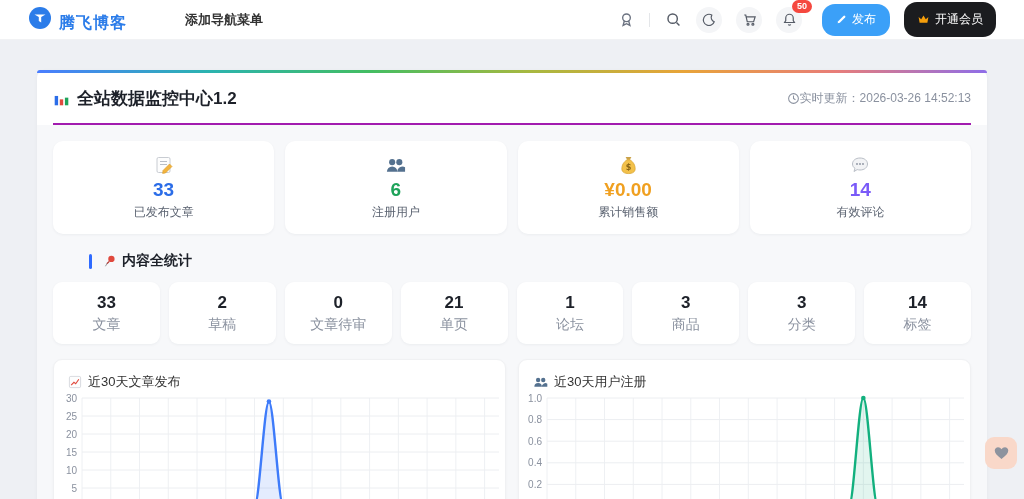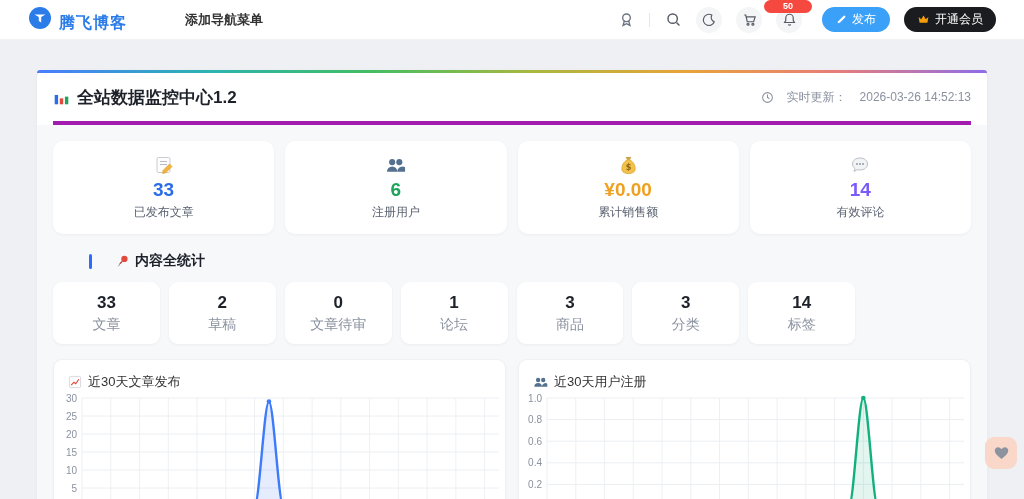--- a/index.html
+++ b/index.html
@@ -8,42 +8,42 @@
 
   
   .nav { height:40px; background:#ffffff; display:flex; align-items:center; padding:0 28px; border-bottom:1px solid #f1f2f4; position:relative; z-index:5;}
   .brand { display:flex; align-items:flex-end; gap:7px; cursor:pointer;}
   .brand-name { font-size:16px; font-weight:bold; color:#2b7ce9; letter-spacing:1px;}
   .nav-menu { margin-left:58px; font-size:13px; color:#333; cursor:pointer;font-weight:bold;}
   .nav-right { margin-left:auto; display:flex; align-items:center; gap:14px;}
   .nav-ic { width:18px; height:18px; display:flex; align-items:center; justify-content:center; cursor:pointer;}
   .nav-divider { width:1px; height:14px; background:#e4e6e9;}
   .circle-btn { width:26px; height:26px; border-radius:50%; background:#f4f5f7; display:flex; align-items:center; justify-content:center; cursor:pointer; position:relative;}
-  .badge { position:absolute; top:-7px; right:-10px; background:#f5483f; color:#fff; font-size:9px; line-height:1; padding:2px 19px; border-radius:8px; font-weight:bold;}
-  .btn-publish { display:flex; align-items:center; gap:5px; background:#3ba0f8; color:#fff; font-size:12px; height:25px; padding:0 14px; border-radius:13px; border:none; cursor:pointer; margin-left:6px;}
-  .btn-vip { display:flex; align-items:center; gap:5px; background:#1b1c1f; color:#fff; font-size:12px; height:25px; padding:0 13px; border-radius:13px; border:none; cursor:pointer;}
+  .badge { position:absolute; top:-7px; right:-10px; background:#f5483f; color:#fff; font-size:9px; line-height:1; padding:2px 5px; border-radius:8px; font-weight:bold;}
+  .btn-publish { display:flex; align-items:center; gap:5px; background:#3ba0f8; color:#fff; font-size:12px; height:32px; padding:0 14px; border-radius:13px; border:none; cursor:pointer; margin-left:6px;}
+  .btn-vip { display:flex; align-items:center; gap:5px; background:#1b1c1f; color:#fff; font-size:12px; height:35px; padding:0 13px; border-radius:13px; border:none; cursor:pointer;}
 
   
   .panel { position:absolute; left:37px; top:70px; width:950px; height:620px; background:#ffffff; border-radius:8px; box-shadow:0 1px 4px rgba(0,0,0,.04);}
   .panel-grad { height:3px; border-radius:8px 8px 0 0;
     background:linear-gradient(90deg,#4a7dff 0%,#2bb3b0 18%,#43bd62 35%,#a8b840 52%,#e8a438 68%,#e87d78 84%,#8e6de8 100%);}
-  .panel-head { height:52px; margin:0 16px; display:flex; align-items:center; justify-content:space-between; border-bottom:4px solid #a21caf; background:#fff;}
+  .panel-head { height:52px; margin:0 16px; display:flex; align-items:center; justify-content:space-between; border-bottom:2px solid #a21caf; background:#fff;}
   .panel-title { display:flex; align-items:center; gap:7px; font-size:17px; font-weight:bold; color:#1d2129;}
-  .panel-update { display:flex; align-items:center; gap:13px; font-size:12px; color:#8a919f;}
+  .panel-update { display:flex; align-items:center; gap:0; font-size:12px; color:#8a919f;}
   .panel-body { padding:16px 16px 0 16px; background:#f7f8fa; border-radius:0 0 8px 8px; height:563px;}
 
   
   .stat-row { display:grid; grid-template-columns:repeat(4,1fr); gap:11px;}
   .stat-card { background:#fff; border-radius:10px; height:93px; display:flex; flex-direction:column; align-items:center; justify-content:center; gap:4px; box-shadow:0 1px 3px rgba(28,35,56,.05);}
   .stat-icon { height:22px; display:flex; align-items:center; justify-content:center;}
   .stat-value { font-size:19px; font-weight:bold; line-height:1.1;}
   .stat-label { font-size:12px; color:#5a6270;text-align:right;}
 
   
-  .section-head { display:flex; align-items:center; gap:24px; margin:18px 0 12px 0;padding-left:36px;}
+  .section-head { display:flex; align-items:center; gap:11px; margin:18px 0 12px 0;padding-left:36px;}
   .section-bar { width:3px; height:15px; background:#2f6bff; border-radius:2px;}
   .section-title { font-size:14px; font-weight:bold; color:#1d2129; display:flex; align-items:center; gap:5px;}
 
   
   .mini-row { display:grid; grid-template-columns:repeat(8,1fr); gap:9px;}
   .mini-card { background:#fff; border-radius:9px; height:62px; display:flex; flex-direction:column; align-items:center; justify-content:center; gap:3px; box-shadow:0 1px 3px rgba(28,35,56,.05);}
   .mini-value { font-size:17px; font-weight:bold; color:#1d2129;}
   .mini-label { font-size:14px; color:#8a919f;}
 
   
@@ -209,20 +209,24 @@
           <span class="mini-value">33</span>
           <span class="mini-label">文章</span>
         </div>
       <div class="mini-card">
           <span class="mini-value">2</span>
           <span class="mini-label">草稿</span>
         </div>
       <div class="mini-card">
           <span class="mini-value">0</span>
           <span class="mini-label">文章待审</span>
+        </div>
+      <div class="mini-card">
+          <span class="mini-value">21</span>
+          <span class="mini-label">单页</span>
         </div>
       <div class="mini-card">
           <span class="mini-value">1</span>
           <span class="mini-label">论坛</span>
         </div>
       <div class="mini-card">
           <span class="mini-value">3</span>
           <span class="mini-label">商品</span>
         </div>
       <div class="mini-card">

